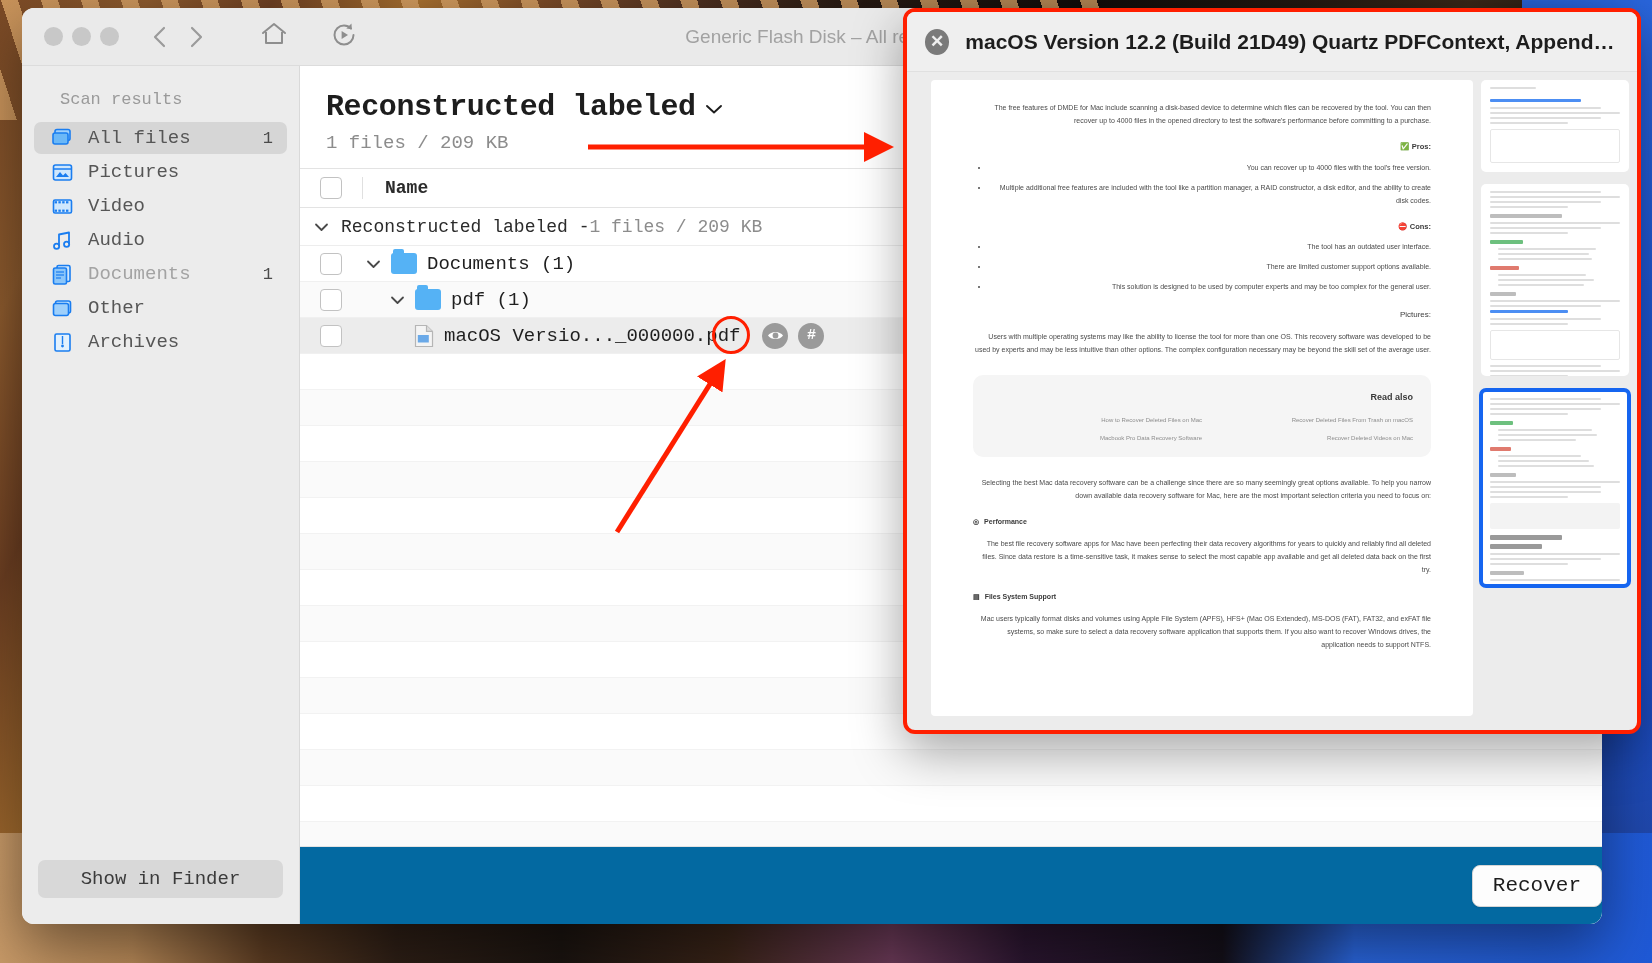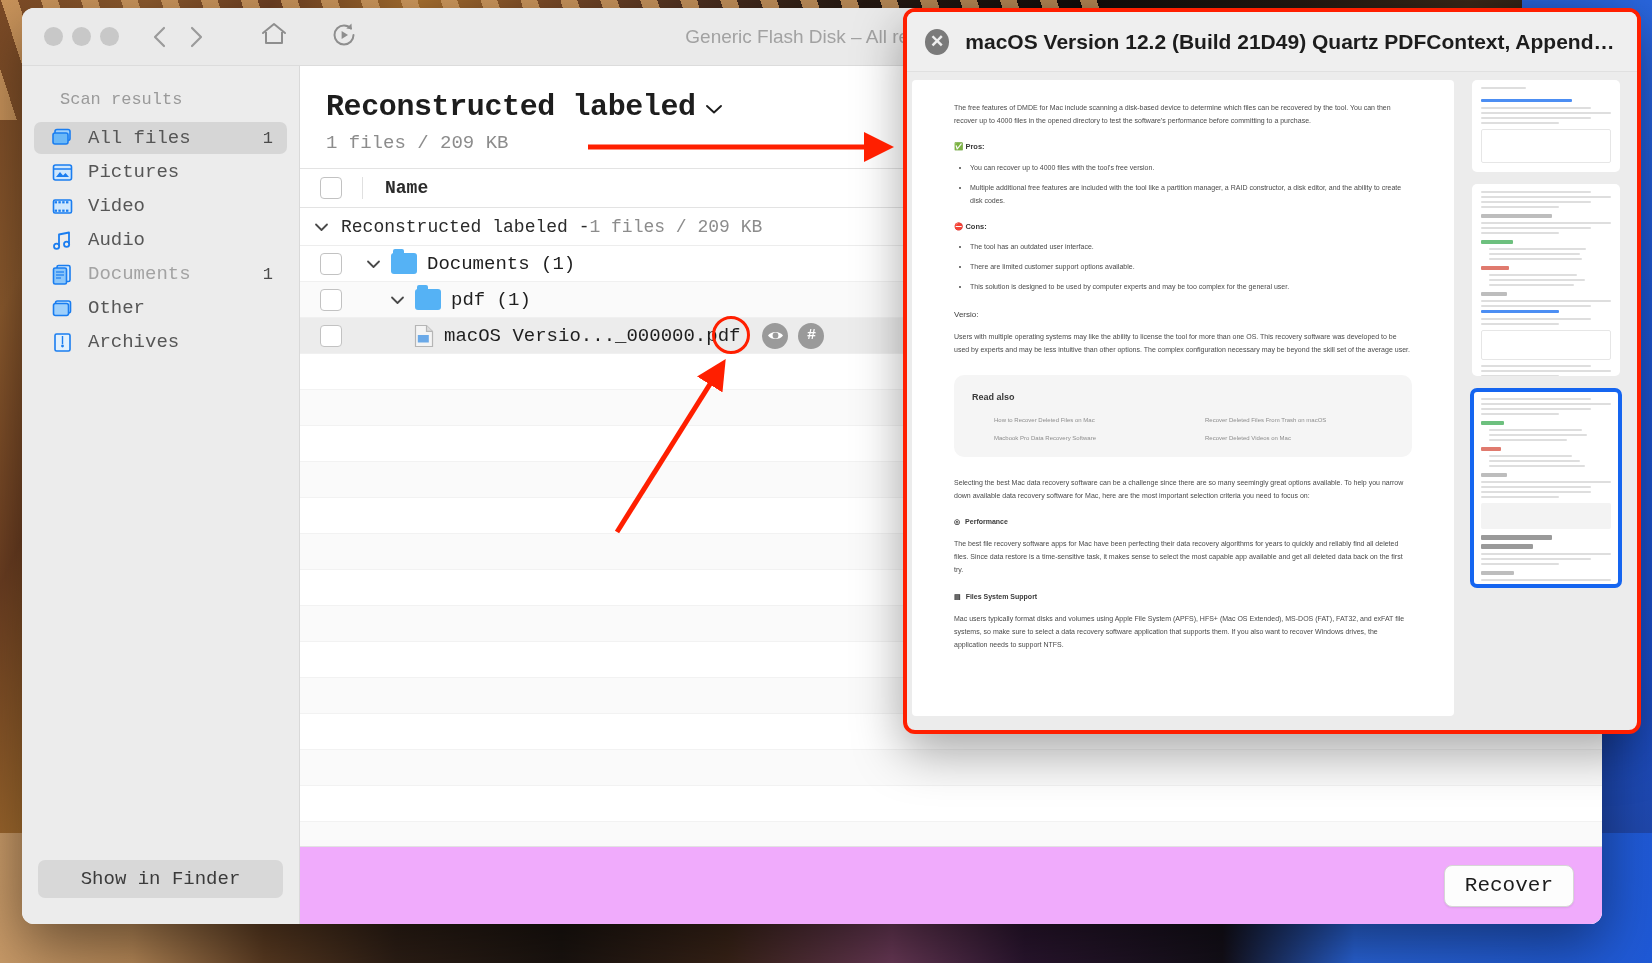--- a/index.html
+++ b/index.html
@@ -177,24 +177,23 @@
     position: absolute; width: 38px; height: 38px; border-radius: 50%;
     border: 3.5px solid #ff1f00; left: 712px; top: 316px; pointer-events: none;
   }
 
   .emptyrow { height: 36px; border-bottom: 1px solid #f2f2f2; }
   .emptyrow.alt { background: #fafafa; }
   #rows-area { flex: 1; overflow: hidden; }
 
   
   #bottom-bar {
-    height: 78px; flex: 0 0 78px; background: #f0abfc;
+    height: 78px; flex: 0 0 78px; background: #0369a1;
     border-top: 1px solid #e2e2e2;
     display: flex; align-items: center; justify-content: flex-end;
-    padding-right: 28px;
   }
   #recover-btn {
     min-width: 118px; height: 42px; padding: 0 20px;
     background: #fdfdfd; border: 1px solid #d6d6d6; border-radius: 8px;
     display: flex; align-items: center; justify-content: center;
     font-size: 21px; color: #1d1d1d;
     box-shadow: 0 1px 2px rgba(0,0,0,.08);
   }
 
   
@@ -222,26 +221,26 @@
   #preview-title {
     font-size: 21px; font-weight: 700; color: #1d1d1d;
     white-space: nowrap; overflow: hidden; text-overflow: ellipsis;
     padding-right: 16px;
   }
   #preview-body { flex: 1; display: flex; min-height: 0; padding: 8px 0 14px 0; }
 
   
   #pdf-page {
     width: 542px; flex: 0 0 542px;
-    margin-left: 5px;
+    margin-left: 24px;
     background: #fff;
     border-radius: 4px;
     overflow: hidden;
     padding: 22px 42px;
-    font-size: 7px; line-height: 1.85; color: #4a4a4a;
+    font-size: 7px; line-height: 1.85; color: #4a4a4a; text-align: right;
   }
   #pdf-page p { margin: 0 0 10px 0; }
   .pd-check { color: #35b34a; }
   .pd-stop { color: #e03a2f; }
   .pd-head { font-weight: 700; color: #3a3a3a; font-size: 7.5px; margin: 12px 0 8px; }
   #pdf-page ul { margin: 0 0 12px 0; padding-left: 16px; }
   #pdf-page li { margin-bottom: 7px; }
   .pd-verdict { font-size: 8px; color: #3d3d3d; margin: 14px 0 8px; }
   #read-also {
     background: #f5f5f5; border-radius: 10px; padding: 14px 18px; margin: 18px 0 20px;
@@ -573,21 +572,21 @@
       <div class="pd-head">
         <span class="pd-stop">⛔</span>
         <span>Cons:</span>
       </div>
       <ul>
         <li>The tool has an outdated user interface.</li>
         <li>There are limited customer support options available.</li>
         <li>This solution is designed to be used by computer experts and may be too complex for the general user.</li>
       </ul>
 
-      <div class="pd-verdict">Versio:</div>
+      <div class="pd-verdict">Pictures:</div>
       <p>Users with multiple operating systems may like the ability to license the tool for more than one OS. This recovery software was developed to be used by experts and may be less intuitive than other options. The complex configuration necessary may be beyond the skill set of the average user.</p>
 
       <div id="read-also">
         <div class="ra-title">Read also</div>
         <div class="ra-grid">
           <div>How to Recover Deleted Files on Mac</div>
           <div>Recover Deleted Files From Trash on macOS</div>
           <div>Macbook Pro Data Recovery Software</div>
           <div>Recover Deleted Videos on Mac</div>
         </div>

